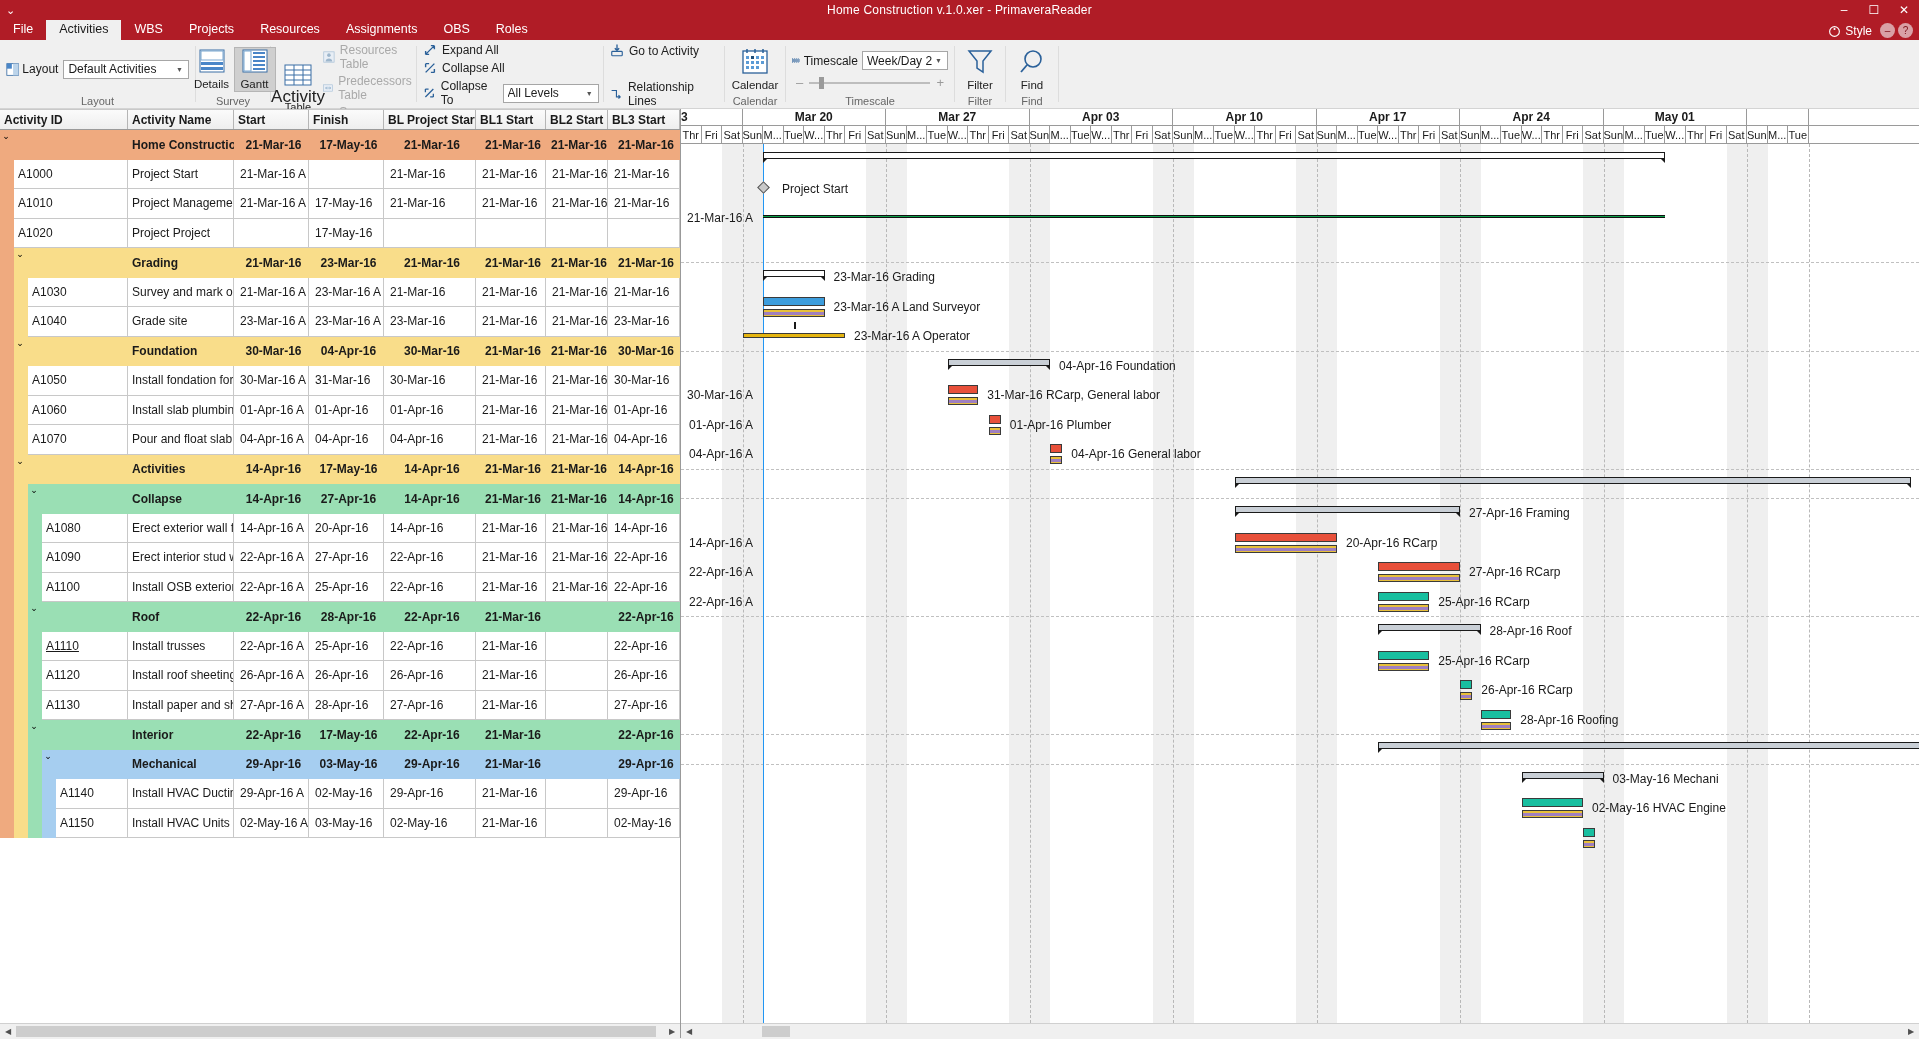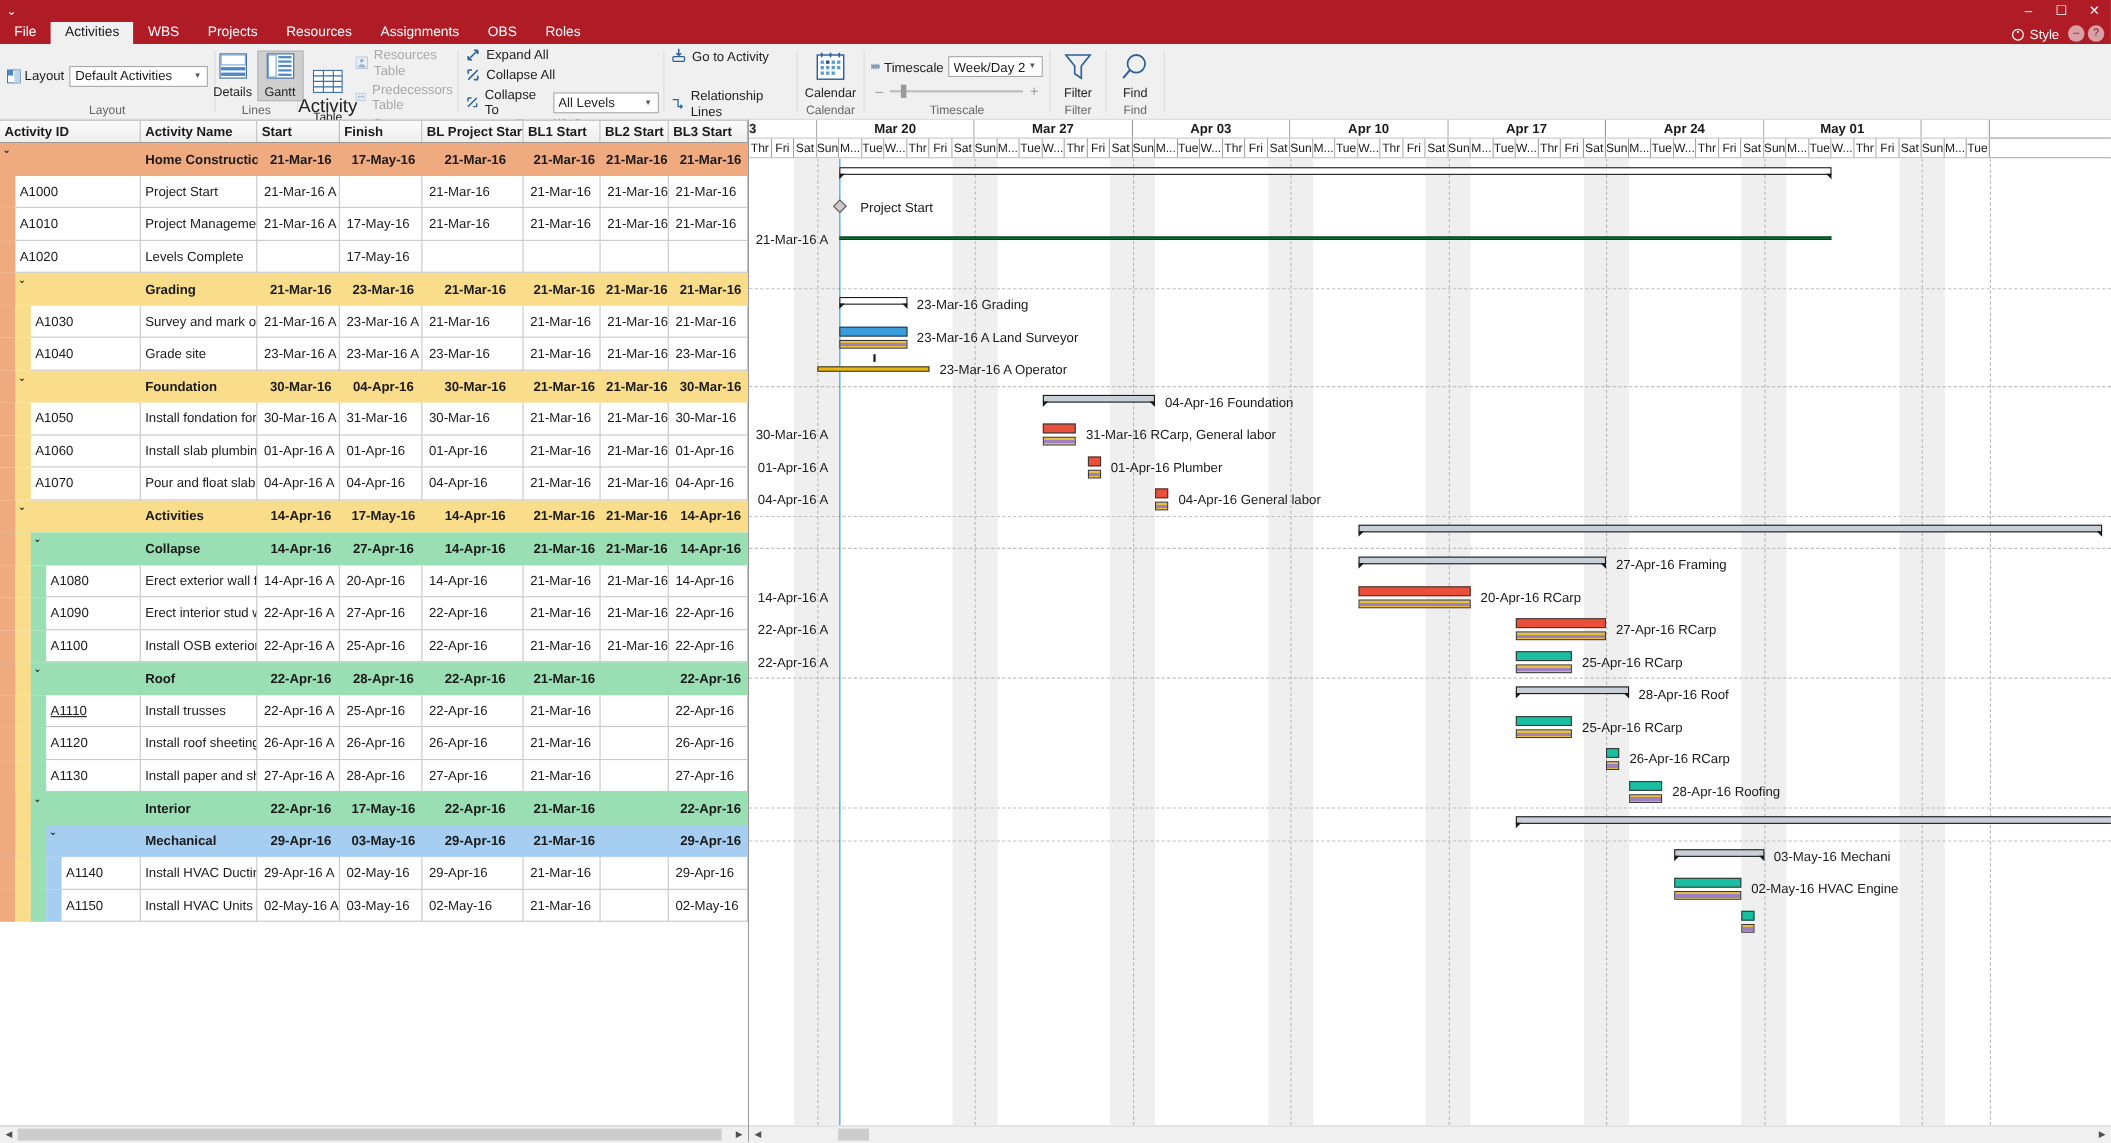--- a/index.html
+++ b/index.html
@@ -148,20 +148,21 @@
   .tick { position:absolute; width:2px; height:7px; background:#1a1a1a; }
   #gbottom { height:15px; background:#f0f0f0; border-top:1px solid #d0d0d0; display:flex; align-items:center; }
 </style>
 </head>
 <body>
 
 <div id="titlebar">
   <div id="qat">
     <span>⌄</span>
   </div>
+  <div id="titletext">Home Construction v.1.0.xer - PrimaveraReader</div>
   <div id="wincontrols">
     <div class="min">–</div>
     <div class="max">☐</div>
     <div class="close">✕</div>
   </div>
 </div>
 
 <div id="tabstrip">
   <div class="rtab">File</div>
   <div class="rtab active">Activities</div>
@@ -224,21 +225,21 @@
             <rect x="12" y="3" width="12" height="2" fill="#4a86c8"></rect>
             <rect x="12" y="7" width="12" height="2" fill="#4a86c8"></rect>
             <rect x="12" y="11" width="12" height="2" fill="#4a86c8"></rect>
             <rect x="12" y="15" width="12" height="2" fill="#4a86c8"></rect>
             <rect x="12" y="19" width="12" height="2" fill="#4a86c8"></rect>
           </svg>
         </span>
         <span>Gantt</span>
       </div>
     </div>
-    <div class="glabel">Lines</div>
+    <div class="glabel">Survey</div>
   </div>
   <div class="gsep"></div>
 
   <div class="rgroup" style="width:145px">
     <div class="gcontent" style="gap:4px">
       <div class="bigbtn">
         <span class="ico">
           <svg width="30" height="24" viewBox="0 0 30 24">
             <rect x="2" y="1" width="26" height="20" fill="#fff" stroke="#3a6ea5"></rect>
             <line x1="2" y1="6" x2="28" y2="6" stroke="#3a6ea5"></line>
@@ -471,21 +472,21 @@
           <div class="cell" style="width: 75px; flex: 0 0 75px; justify-content: flex-start; padding-left: 6px;">21-Mar-16 A</div>
           <div class="cell" style="width: 75px; flex: 0 0 75px; justify-content: flex-start; padding-left: 6px;">17-May-16</div>
           <div class="cell" style="width: 92px; flex: 0 0 92px; justify-content: flex-start; padding-left: 6px;">21-Mar-16</div>
           <div class="cell" style="width: 70px; flex: 0 0 70px; justify-content: flex-start; padding-left: 6px;">21-Mar-16</div>
           <div class="cell" style="width: 62px; flex: 0 0 62px; justify-content: flex-start; padding-left: 6px;">21-Mar-16</div>
           <div class="cell" style="width: 72px; flex: 0 0 72px; justify-content: flex-start; padding-left: 6px;">21-Mar-16</div>
         </div>
         <div class="grow">
           <div class="indentbar" style="width: 14px; background: rgb(239, 170, 127);"></div>
           <div class="cell" style="width: 114px; flex: 0 0 114px;">A1020</div>
-          <div class="cell" style="width: 106px; flex: 0 0 106px;">Levels Complete</div>
+          <div class="cell" style="width: 106px; flex: 0 0 106px;">Project Project</div>
           <div class="cell" style="width: 75px; flex: 0 0 75px; justify-content: flex-start; padding-left: 6px;"></div>
           <div class="cell" style="width: 75px; flex: 0 0 75px; justify-content: flex-start; padding-left: 6px;">17-May-16</div>
           <div class="cell" style="width: 92px; flex: 0 0 92px; justify-content: flex-start; padding-left: 6px;"></div>
           <div class="cell" style="width: 70px; flex: 0 0 70px; justify-content: flex-start; padding-left: 6px;"></div>
           <div class="cell" style="width: 62px; flex: 0 0 62px; justify-content: flex-start; padding-left: 6px;"></div>
           <div class="cell" style="width: 72px; flex: 0 0 72px; justify-content: flex-start; padding-left: 6px;"></div>
         </div>
         <div class="grow wbs lvl1" style="background: rgb(249, 221, 138);">
           <div class="indentbar" style="width: 14px; background: rgb(239, 170, 127);"></div>
           <div class="chev" style="align-self: flex-start; margin-top: 1px;">⌄</div>

